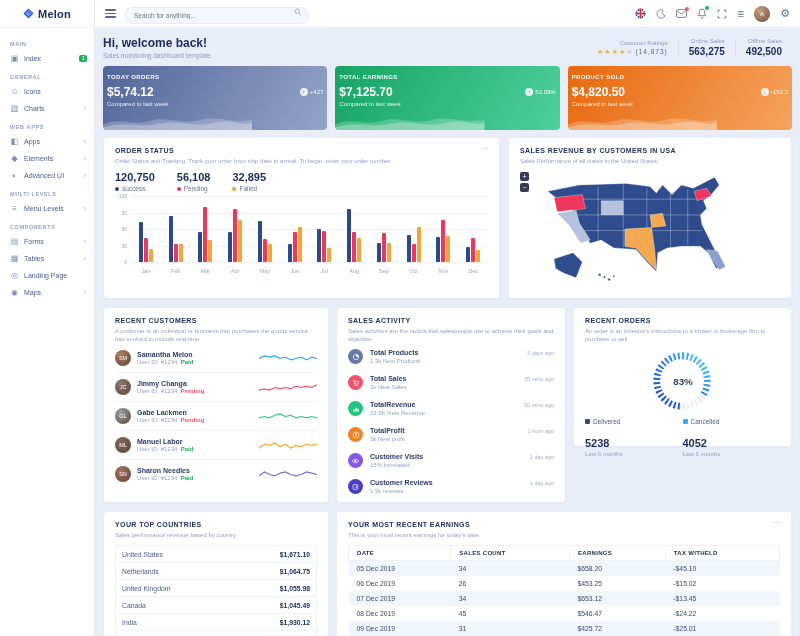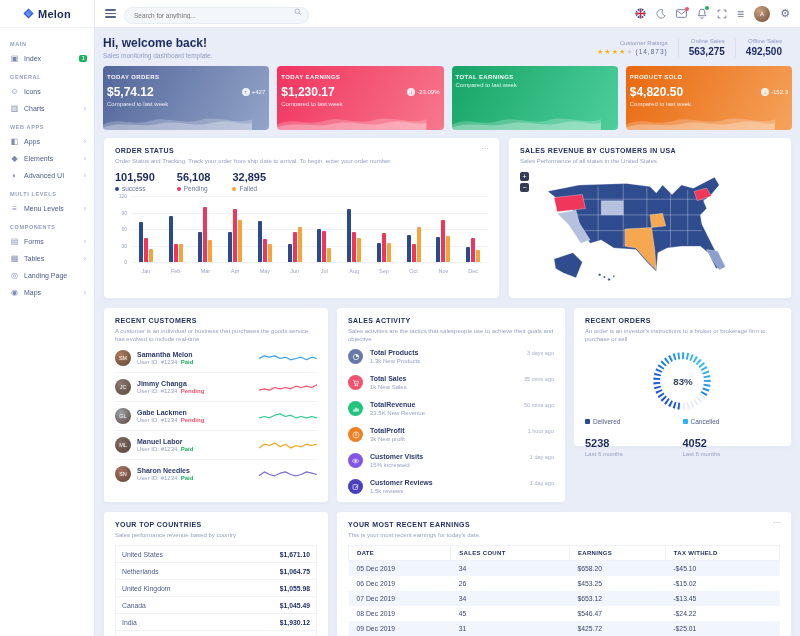--- a/index.html
+++ b/index.html
@@ -317,36 +317,28 @@
        <div class="scard-delta">
          <span class="dcirc">↑</span>+427
        </div>
      </div>
      <div class="scard-compare">Compared to last week</div>
      <svg class="wave" viewBox="0 0 166 20" preserveAspectRatio="none">
   <path d="M0,14 C18,5 32,16 52,10 C72,4 88,15 108,9 C128,3 148,15 166,8 L166,20 L0,20 Z" fill="rgba(255,255,255,.22)"></path>
   <path d="M0,17 C22,10 40,18 62,13 C84,8 100,18 122,12 C142,7 156,16 166,12 L166,20 L0,20 Z" fill="rgba(255,255,255,.28)"></path>
             </svg>
    </div>
-          <div class="scard" style="background:linear-gradient(120deg,#f0345f,#f7788c)">
-     <div class="scard-title">TODAY EARNINGS</div>
-     <div class="scard-row">
-       <div class="scard-value">$1,230.17</div>
-       <div class="scard-delta">
-         <span class="dcirc">↓</span>-23.09%
-       </div>
-     </div>
-     <div class="scard-compare">Compared to last week</div>
-     <svg class="wave" viewBox="0 0 166 20" preserveAspectRatio="none">
-  <path d="M0,14 C18,5 32,16 52,10 C72,4 88,15 108,9 C128,3 148,15 166,8 L166,20 L0,20 Z" fill="rgba(255,255,255,.22)"></path>
-  <path d="M0,17 C22,10 40,18 62,13 C84,8 100,18 122,12 C142,7 156,16 166,12 L166,20 L0,20 Z" fill="rgba(255,255,255,.28)"></path>
-            </svg>
-   </div>
           <div class="scard" style="background:linear-gradient(120deg,#16a465,#4ecf9d)">
      <div class="scard-title">TOTAL EARNINGS</div>
+     <div class="scard-row">
+       <div class="scard-value">$7,125.70</div>
+       <div class="scard-delta">
+         <span class="dcirc">↑</span>52.09%
+       </div>
+     </div>
      <div class="scard-compare">Compared to last week</div>
      <svg class="wave" viewBox="0 0 166 20" preserveAspectRatio="none">
   <path d="M0,14 C18,5 32,16 52,10 C72,4 88,15 108,9 C128,3 148,15 166,8 L166,20 L0,20 Z" fill="rgba(255,255,255,.22)"></path>
   <path d="M0,17 C22,10 40,18 62,13 C84,8 100,18 122,12 C142,7 156,16 166,12 L166,20 L0,20 Z" fill="rgba(255,255,255,.28)"></path>
             </svg>
    </div>
           <div class="scard" style="background:linear-gradient(120deg,#e8680e,#f5a35c)">
      <div class="scard-title">PRODUCT SOLD</div>
      <div class="scard-row">
        <div class="scard-value">$4,820.50</div>
@@ -362,21 +354,21 @@
    </div>
         </div>
 
       <div class="row2">
         <div class="card order-card">
           <div class="card-title">ORDER STATUS</div>
           <div class="card-menu">⋯</div>
           <div class="card-sub">Order Status and Tracking. Track your order from ship date to arrival. To begin, enter your order number.</div>
           <div class="os-stats" id="os-stats">
               <div>
-     <div class="os-stat-value">101,590</div>
+     <div class="os-stat-value">120,750</div>
      <div class="os-stat-label"><span class="ldot" style="background:#2b4a8b"></span>success</div>
    </div>
               <div>
      <div class="os-stat-value">56,108</div>
      <div class="os-stat-label"><span class="ldot" style="background:#f1365c"></span>Pending</div>
    </div>
               <div>
      <div class="os-stat-value">32,895</div>
      <div class="os-stat-label"><span class="ldot" style="background:#f5a43c"></span>Failed</div>
    </div>

